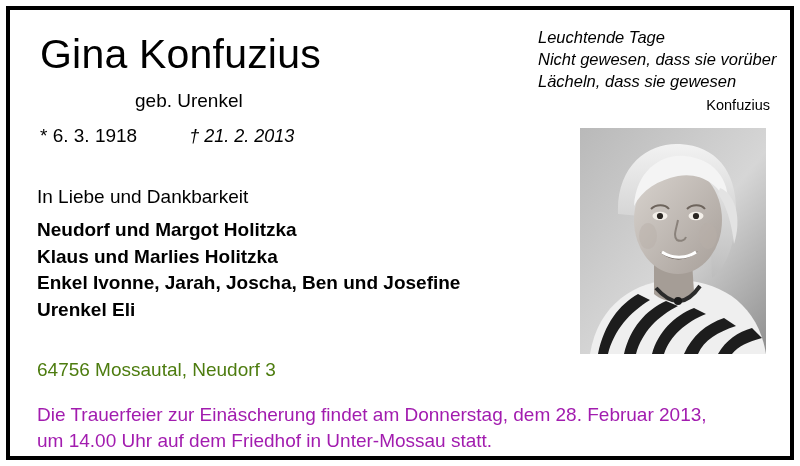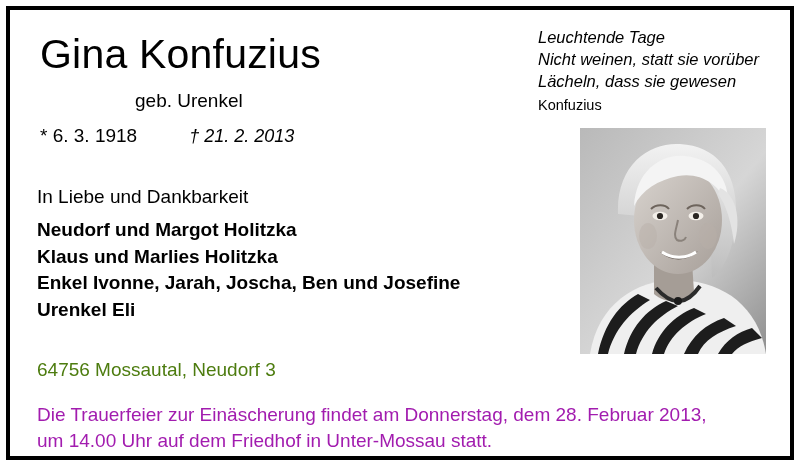--- a/index.html
+++ b/index.html
@@ -47,21 +47,21 @@
   }
   .quote-line {
     font-style: italic;
     font-size: 16.5px;
     line-height: 22px;
     color: #000;
     white-space: nowrap;
   }
   .quote-author {
     margin-top: 5px;
-    text-align: left;
+    text-align: right;
     font-size: 14.5px;
     color: #000;
     padding-right: 8px;
   }
 
   
   .name {
     position: absolute;
     left: 30px;
     top: 20px;
@@ -145,21 +145,21 @@
 </style>
 </head>
 <body>
 
 <div class="page">
   <div class="frame">
     <div class="inner">
 
       <div class="quote">
         <div class="quote-line">Leuchtende Tage</div>
-        <div class="quote-line">Nicht weinen, statt sie vorüber</div>
+        <div class="quote-line">Nicht gewesen, dass sie vorüber</div>
         <div class="quote-line">Lächeln, dass sie gewesen</div>
         <div class="quote-author">Konfuzius</div>
       </div>
 
       <div class="name">Gina Konfuzius</div>
       <div class="maiden">geb. Urenkel</div>
 
       <div class="dates">
         <span class="birth">* 6. 3. 1918</span><span class="cross">† 21. 2. 2013</span>
       </div>

